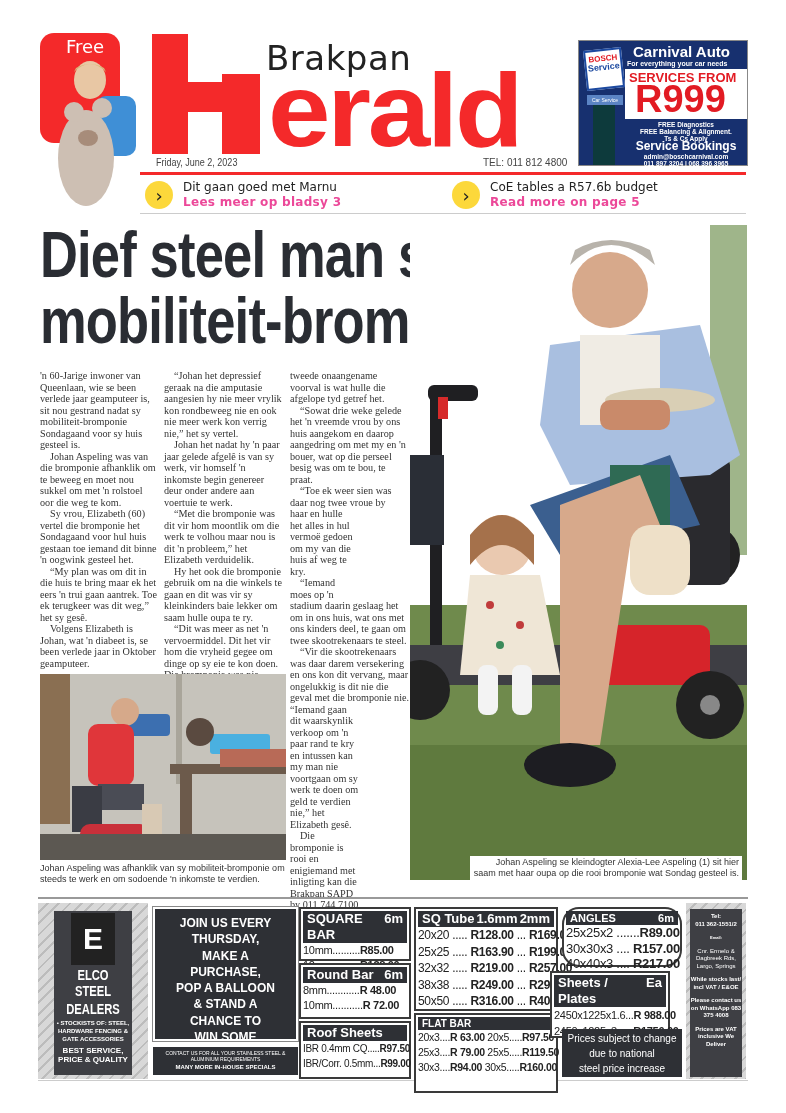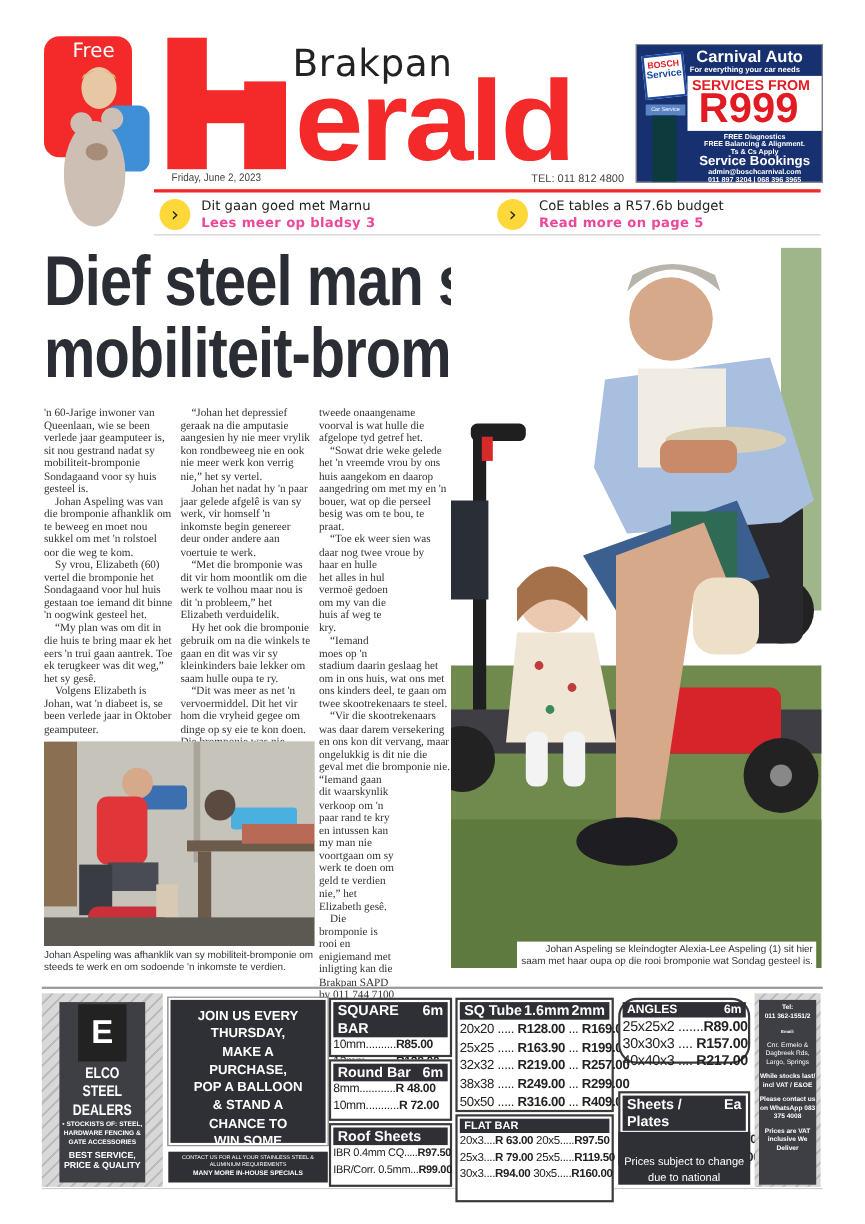--- a/index.html
+++ b/index.html
@@ -78,23 +78,23 @@
   .prow b { font-weight: bold; }
   .sq-bar { left: 261px; top: 8px; width: 112px; height: 54px; }
   .round-bar { left: 261px; top: 64px; width: 112px; height: 56px; }
   .roof { left: 261px; top: 122px; width: 112px; height: 58px; }
   .sq-tube { left: 376px; top: 8px; width: 144px; height: 104px; }
   .sq-tube .prow { font-size: 12px; line-height: 16.5px; }
   .flat { left: 376px; top: 114px; width: 144px; height: 80px; }
   .flat .prow { font-size: 10.5px; line-height: 15px; }
   .angles { left: 524px; top: 8px; width: 120px; height: 60px; border-radius: 17px; }
   .angles .prow { font-size: 13px; line-height: 15.5px; }
-  .plates { left: 524px; top: 72px; width: 120px; height: 67px; margin-top: 21px; }
+  .plates { left: 512px; top: 72px; width: 120px; height: 67px; }
   .plates .prow { font-size: 11px; line-height: 16px; }
-  .subject { left: 524px; top: 130px; width: 120px; height: 48px; background: #2e3035; color: #fff; text-align: center; font: 10px "Liberation Sans", sans-serif; line-height: 15px; padding-top: 20px; }
+  .subject { left: 524px; top: 130px; width: 120px; height: 48px; background: #2e3035; color: #fff; text-align: center; font: 10px "Liberation Sans", sans-serif; line-height: 15px; padding-top: 2px; }
   .contact-col { left: 648px; top: 4px; width: 60px; height: 176px; background: repeating-linear-gradient(135deg,#d8d8d8 0 6px,#bcbcbc 6px 8px); }
   .contact-inner { position:absolute; left: 4px; top: 6px; width: 52px; height: 168px; background: #3e3f44; color: #fff; text-align: center; font: bold 6px "Liberation Sans", sans-serif; line-height: 7.5px; padding-top: 4px; }
   .contact-inner div { margin-bottom: 6px; }
 </style>
 </head>
 <body>
 
 <div class="abs red-block"></div>
 <div class="abs free">Free</div>
 <svg class="abs H" viewBox="0 0 112 120">

